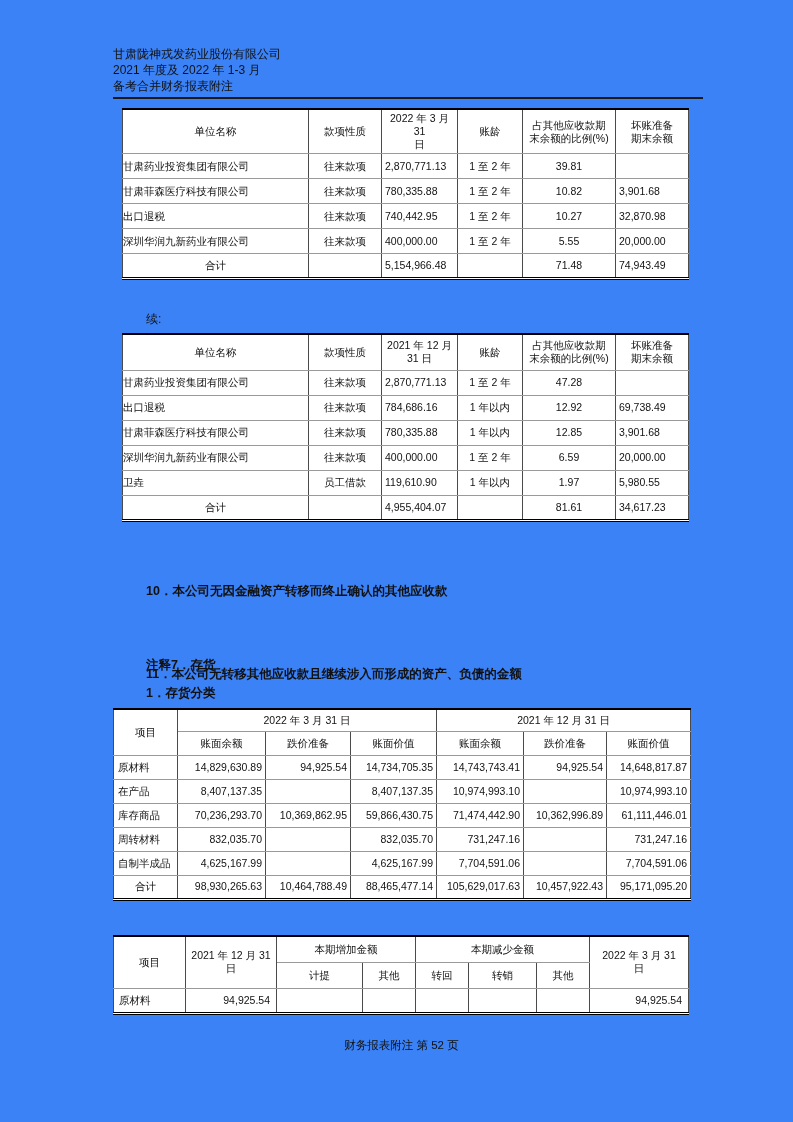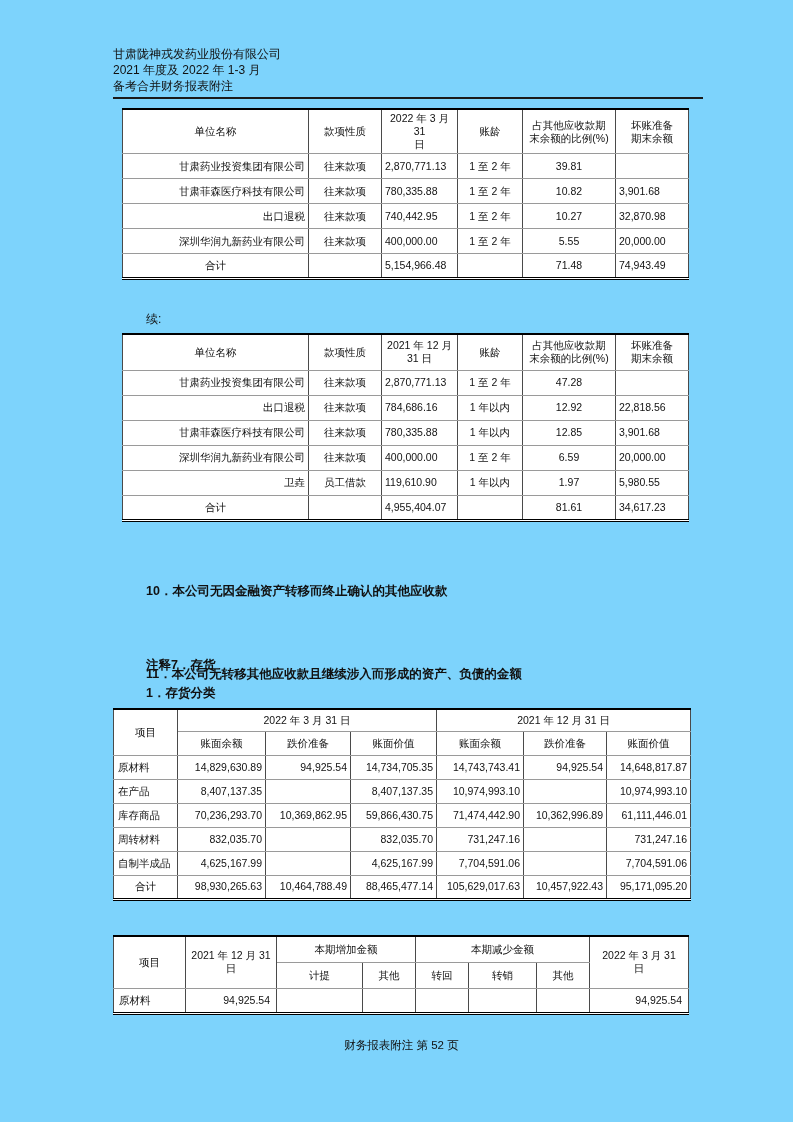--- a/index.html
+++ b/index.html
@@ -1,17 +1,17 @@
 <!DOCTYPE html>
 <html><head>
 <meta charset="utf-8">
 <style>
   * { margin:0; padding:0; box-sizing:border-box; }
   body { background:#ffffff; font-family:"Liberation Sans","Liberation Serif",serif; color:#111; }
-  .page { position:relative; width:793px; height:1122px; background:#7dd3fc; overflow:hidden; }
+  .page { position:relative; width:793px; height:1122px; background:#3b82f6; overflow:hidden; }
 
   .doc-header { position:absolute; left:113px; top:46px; font-size:12px; line-height:16px;
                 font-family:"Liberation Sans","Liberation Serif",serif; }
   .top-rule { position:absolute; left:113px; top:97px; width:590px; height:0;
               border-top:2px solid #1a1a1a; }
 
   table.fin { border-collapse:collapse; table-layout:fixed; background:#fff;
               border-top:2px solid #000; border-bottom:3px double #000;
               font-size:10.5px; }
   table.fin th, table.fin td {
@@ -21,21 +21,21 @@
       padding:2px 3px; overflow:hidden; }
   table.fin th { font-weight:normal; text-align:center; }
 
   .pos-t1 { position:absolute; top:108px; left:122px; width:566px; }
   .pos-t2 { position:absolute; top:333px; left:122px; width:566px; }
   .pos-t3 { position:absolute; top:708px; left:113px; width:577px; }
   .pos-t4 { position:absolute; top:935px; left:113px; width:575px; }
 
   .t-recv thead th { height:36px; }
   .t-recv tbody tr { height:25px; }
-  .t-recv td:nth-child(1) { text-align:right; padding-left:0; }
+  .t-recv td:nth-child(1) { text-align:left; padding-left:0; }
   .t-recv td:nth-child(2), .t-recv td:nth-child(4), .t-recv td:nth-child(5) { text-align:center; }
   .t-recv td:nth-child(3), .t-recv td:nth-child(6) { text-align:left; padding-right:15px; }
   .t-recv tbody tr:last-child td:nth-child(1) { text-align:center; padding-left:3px; }
 
   .t-inv thead tr:nth-child(1) th { height:22px; }
   .t-inv thead tr:nth-child(2) th { height:24px; }
   .t-inv tbody tr { height:24px; }
   .t-inv td { text-align:right; padding-right:5px; }
   .t-inv td:nth-child(1) { text-align:left; padding-left:4px; }
   .t-inv tbody tr:last-child td:nth-child(1) { text-align:center; padding-left:3px; }
@@ -168,21 +168,21 @@
           <td>1 至 2 年</td>
           <td>47.28</td>
           <td></td>
         </tr>
         <tr>
           <td>出口退税</td>
           <td>往来款项</td>
           <td>784,686.16</td>
           <td>1 年以内</td>
           <td>12.92</td>
-          <td>22,818.56</td>
+          <td>69,738.49</td>
         </tr>
         <tr>
           <td>甘肃菲森医疗科技有限公司</td>
           <td>往来款项</td>
           <td>780,335.88</td>
           <td>1 年以内</td>
           <td>12.85</td>
           <td>3,901.68</td>
         </tr>
         <tr>

